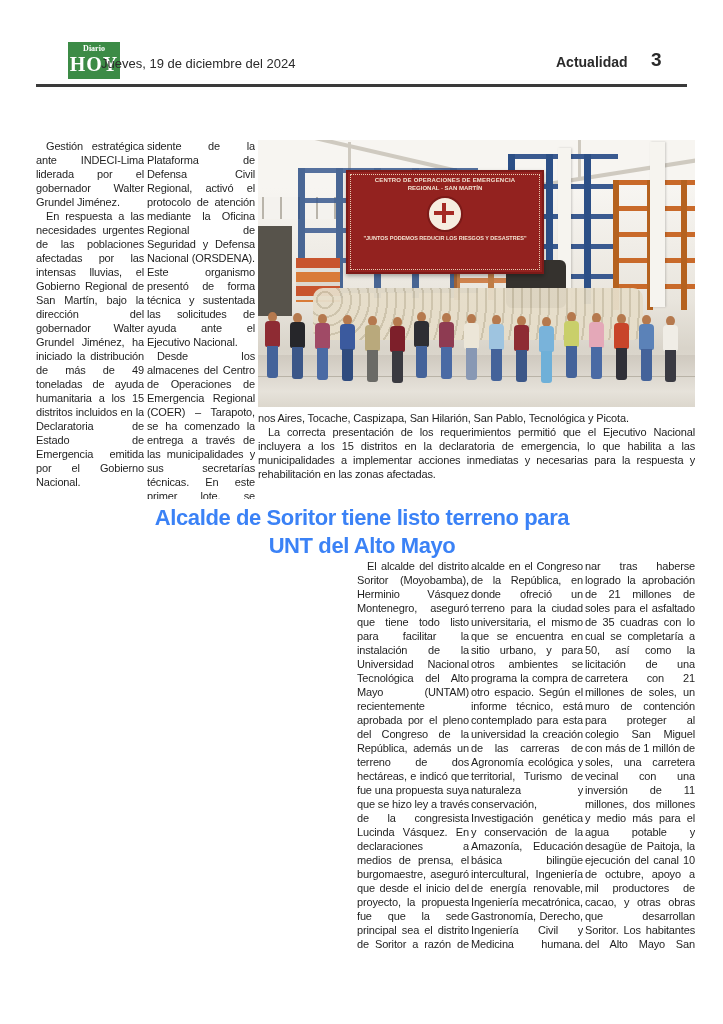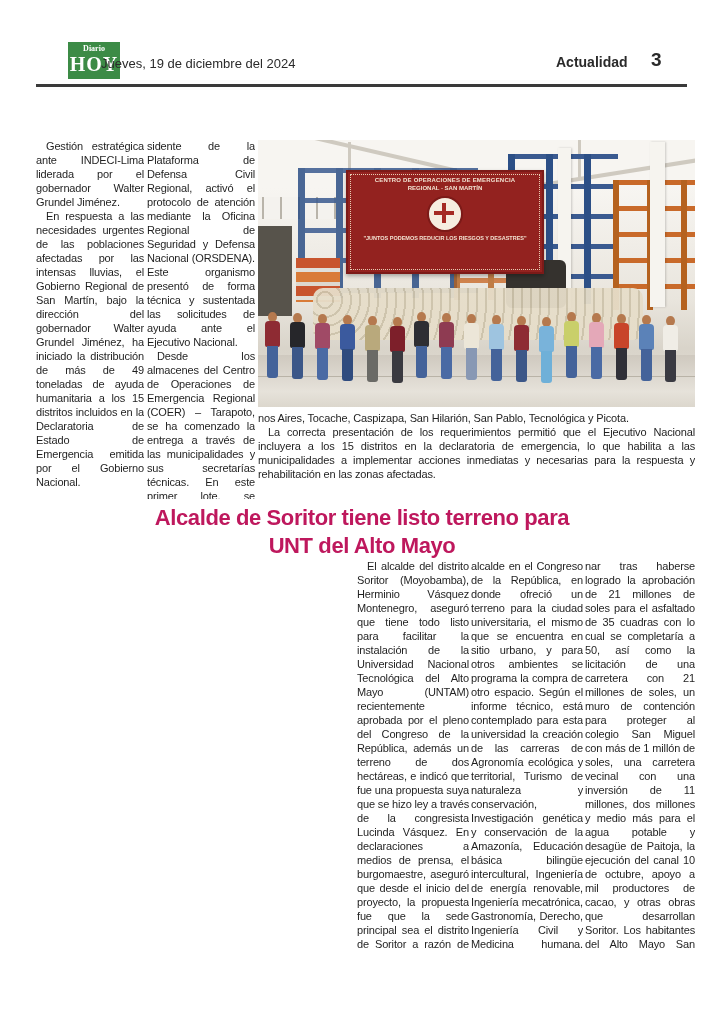--- a/index.html
+++ b/index.html
@@ -13,21 +13,21 @@
   .logo-main{font-family:"Liberation Serif",serif;font-weight:bold;font-size:20px;line-height:22px;letter-spacing:1px;}
   .date{position:absolute;left:101px;top:56px;font-size:13px;color:#2a2a2a;}
   .section-label{position:absolute;left:556px;top:54px;font-size:14px;font-weight:bold;color:#2a2a2a;}
   .page-number{position:absolute;left:651px;top:49px;font-size:19px;font-weight:bold;color:#2a2a2a;}
   .header-rule{position:absolute;left:36px;top:84px;width:651px;height:3px;background:#3a3a3a;}
 
   
   .a1-headline{position:absolute;left:47px;top:90px;width:630px;text-align:center;
                font-size:20px;font-weight:bold;line-height:23px;letter-spacing:-0.4px;color:#131313;}
   .a2-headline{position:absolute;left:152px;top:504px;width:420px;text-align:center;
-               font-size:22px;font-weight:bold;line-height:28px;letter-spacing:-0.4px;color:#be185d;}
+               font-size:22px;font-weight:bold;line-height:28px;letter-spacing:-0.4px;color:#3b82f6;}
 
   
   .bodycol{position:absolute;overflow:hidden;font-size:11px;line-height:14px;color:#1f1f1f;
            text-align:justify;letter-spacing:-0.15px;}
   .bodycol p{margin:0;}
   .bodycol p.ind{text-indent:10px;}
   .bodycol p.gap{margin-top:13px;}
   .a1col1{left:36px;top:139px;width:108px;height:360px;}
   .a1col2{left:147px;top:139px;width:108px;height:360px;}
   .a1below{left:258px;top:411px;width:437px;height:88px;}

